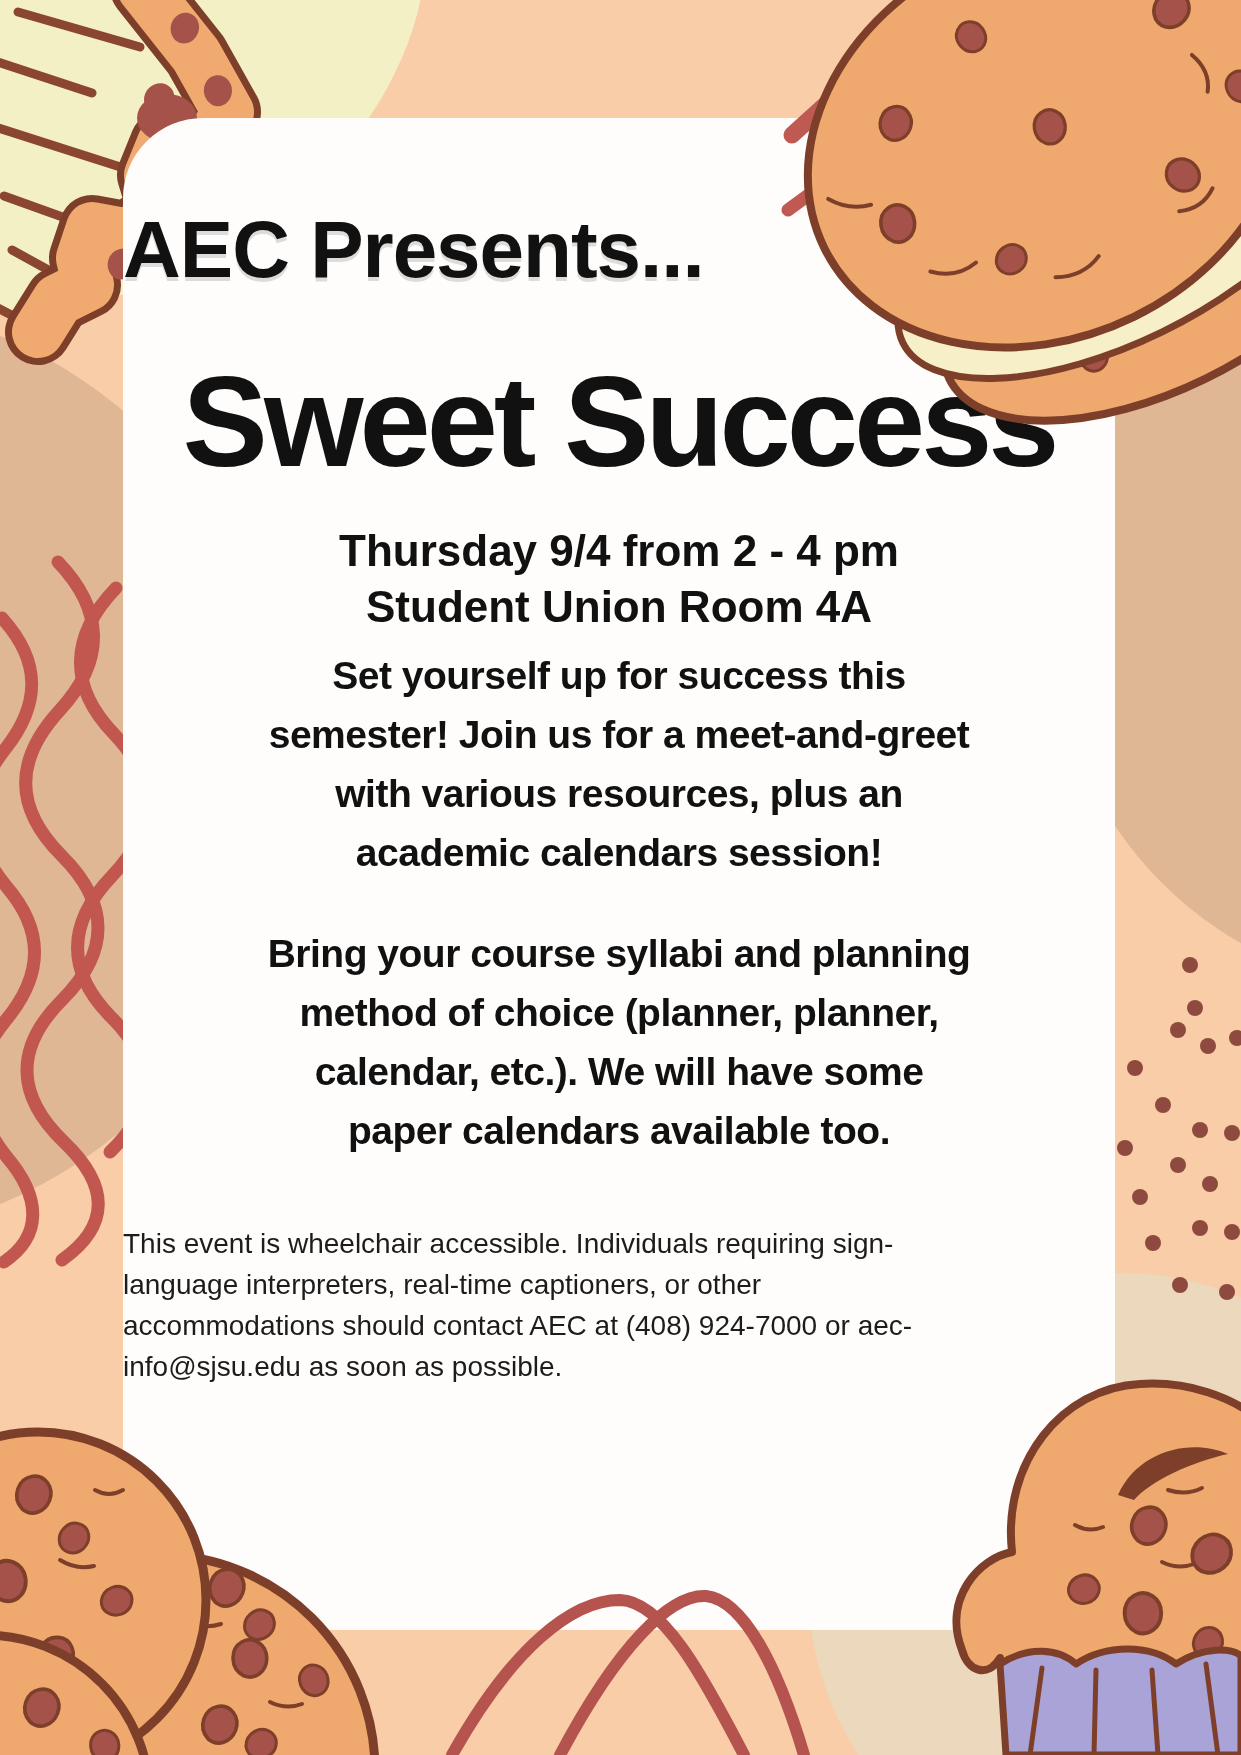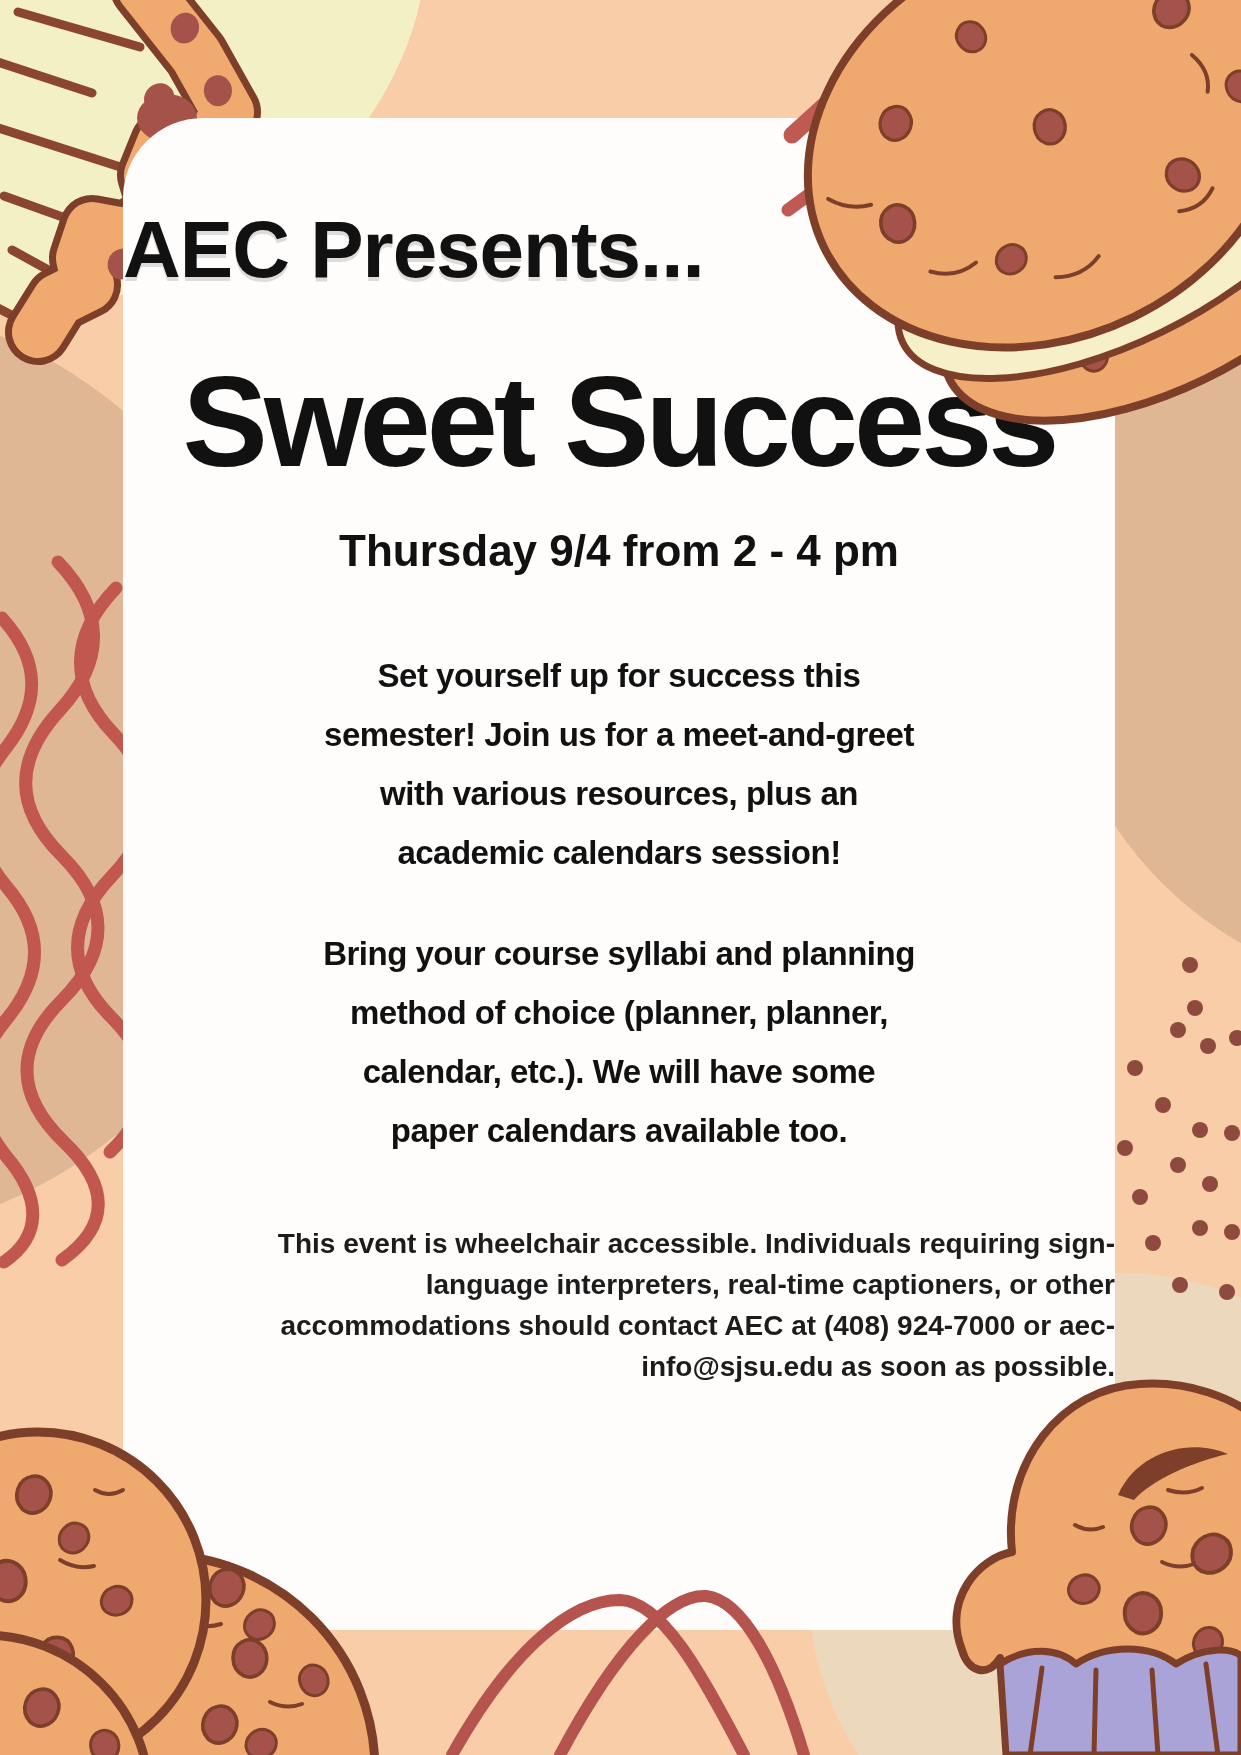--- a/index.html
+++ b/index.html
@@ -26,28 +26,28 @@
   .title{
     top:230px;text-align:center;
     font-size:128px;font-weight:bold;letter-spacing:-4px;
     white-space:nowrap;
   }
   .schedule{
     top:405px;text-align:center;
     font-size:44px;font-weight:bold;line-height:56px;
   }
   .para{
-    text-align:center;font-size:33px;font-weight:bold;
+    text-align:center;font-size:39px;font-weight:bold;
     line-height:59px;letter-spacing:-0.5px;
   }
   .para.intro{top:528px;}
   .para.bring{top:806px;}
   .footnote{
-    top:1105px;text-align:right;
-    font-size:28px;font-weight:bold;line-height:41px;color:#1c1c1c;
+    top:1105px;text-align:left;
+    font-size:28px;font-weight:normal;line-height:41px;color:#1c1c1c;
   }
 </style>
 </head>
 <body>
 
 <div class="poster">
 
   <svg class="deco deco-back" viewBox="0 0 1241 1755">
     <defs>
       <path id="chipB" d="M 0,14 C -9,4 -3,-11 8,-13 C 19,-15 27,-4 23,7 C 19,17 8,21 0,14 Z"></path>
@@ -104,20 +104,21 @@
       <circle cx="1180" cy="1285" r="8"></circle>
         <circle cx="1227" cy="1292" r="8"></circle>
     </g>
   </svg>
 
   <div class="card">
     <div class="txt presenter">AEC Presents...</div>
     <div class="txt title">Sweet Success</div>
     <div class="txt schedule">
       <div>Thursday 9/4 from 2 - 4 pm</div>
+      <div>Student Union Room 4A</div>
     </div>
     <div class="txt para intro">
       <div>Set yourself up for success this</div>
       <div>semester! Join us for a meet-and-greet</div>
       <div>with various resources, plus an</div>
       <div>academic calendars session!</div>
     </div>
     <div class="txt para bring">
       <div>Bring your course syllabi and planning</div>
       <div>method of choice (planner, planner,</div>

